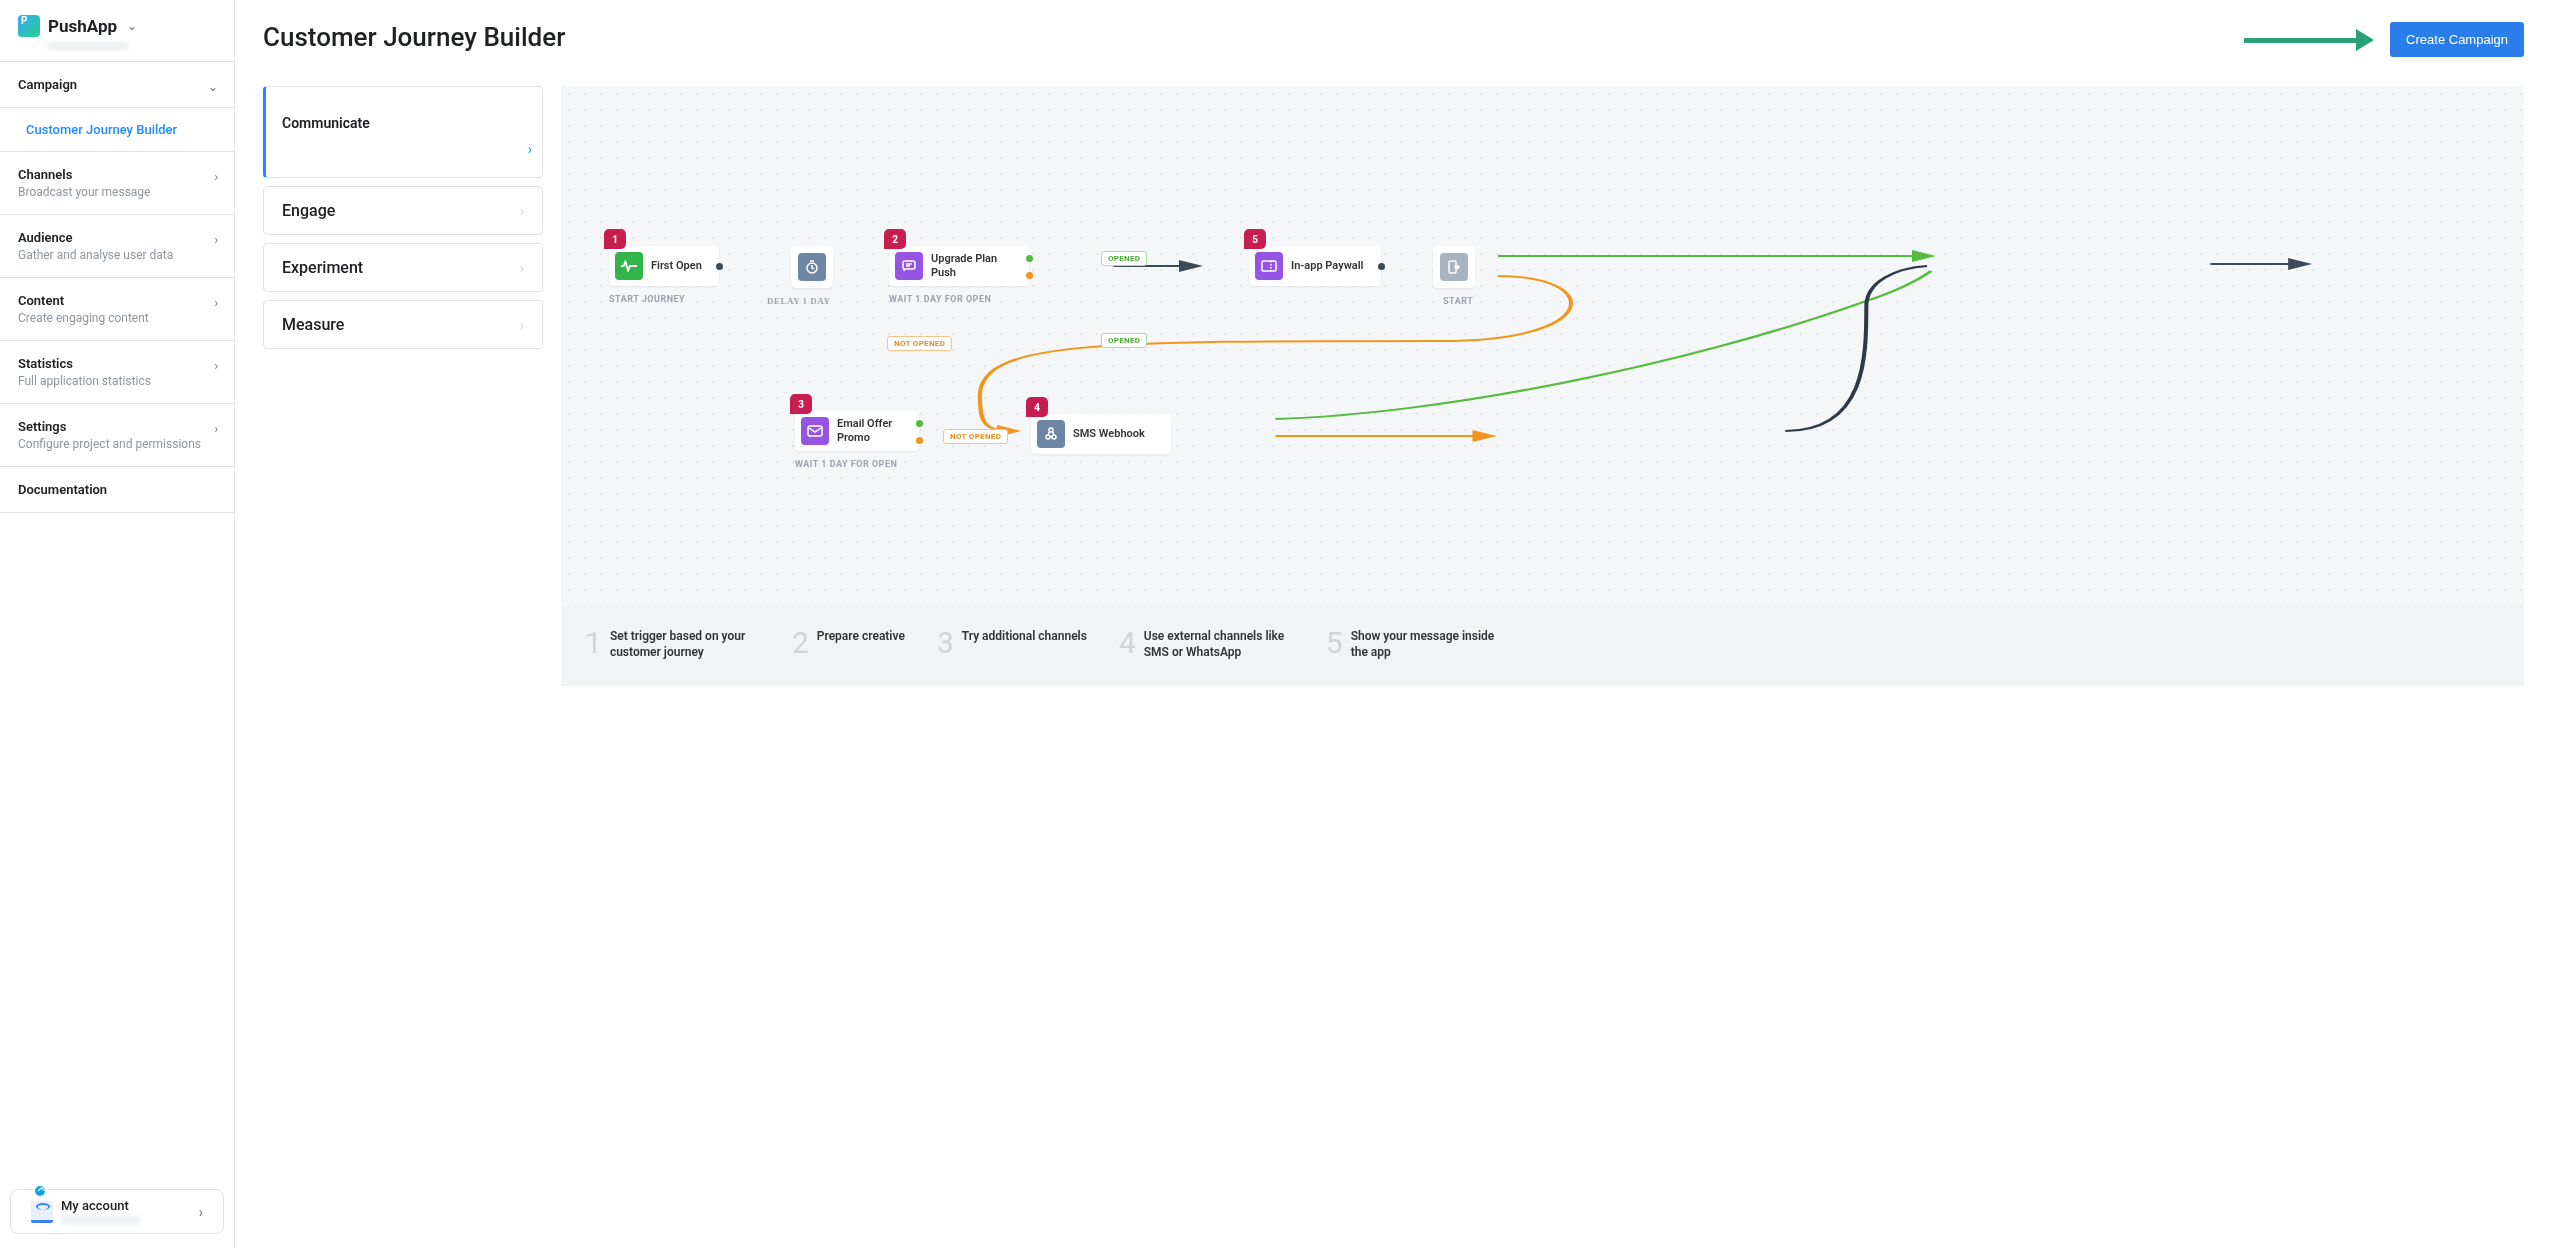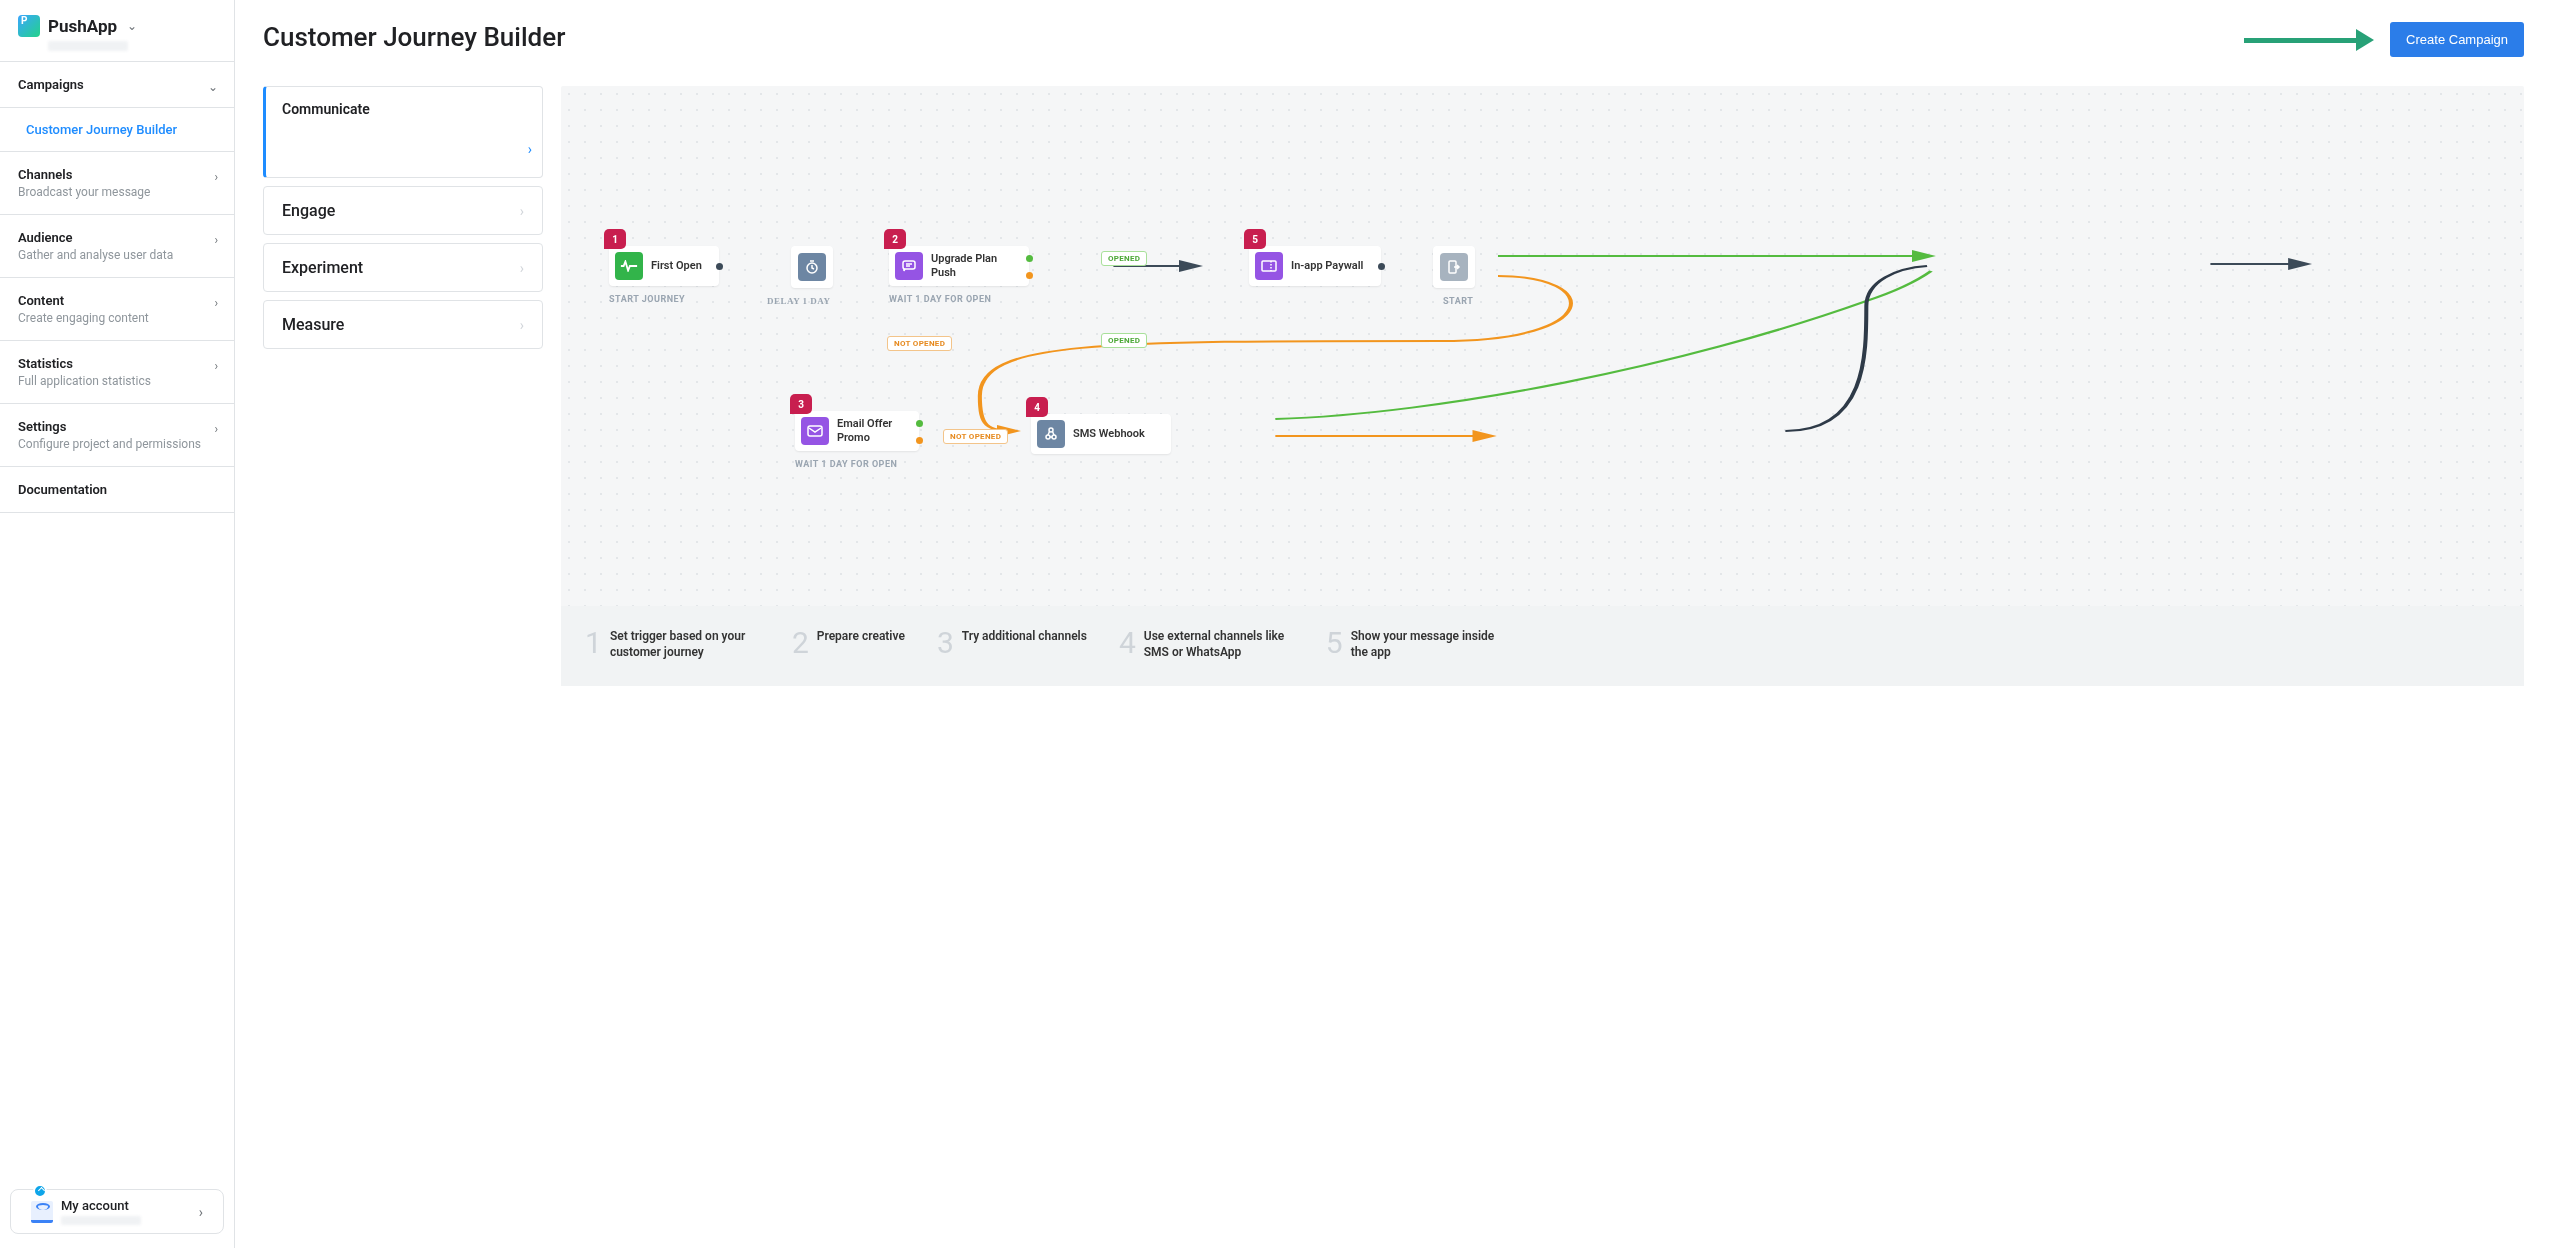--- a/index.html
+++ b/index.html
@@ -58,21 +58,21 @@
   .annot-arrow::before{content:"";position:absolute;top:5px;left:0;right:18px;height:5px;background:var(--green);}
   .annot-arrow::after{content:"";position:absolute;right:0;top:-4px;border-left:18px solid var(--green);border-top:11px solid transparent;border-bottom:11px solid transparent;}
   .btn-primary{background:var(--blue-btn);color:#fff;font-size:13px;font-weight:500;padding:10px 16px;border:none;border-radius:3px;cursor:pointer;}
   
   .content{display:flex;gap:18px;margin-top:28px;align-items:stretch;}
   .panels{width:var(--panel-w);flex-shrink:0;display:flex;flex-direction:column;gap:8px;}
   .panel{border:1px solid var(--border);border-radius:4px;background:#fff;padding:14px 18px;display:flex;align-items:center;cursor:pointer;}
   .panel-label{font-size:16px;font-weight:500;}
   .panel-chevron{margin-left:auto;font-size:14px;color:#d1d5da;}
   .panel.open{border-left:3px solid var(--accent-blue);padding:14px 10px 20px 16px;display:block;cursor:default;}
-  .panel.open .panel-head{display:flex;align-items:flex-start;}
+  .panel.open .panel-head{display:flex;align-items:center;}
   .panel-title{font-size:14px;font-weight:600;margin-bottom:12px;}
   .panel-desc{font-size:13px;line-height:1.55;color:var(--muted);}
   .panel-caret{margin-left:auto;color:var(--accent-blue);font-size:14px;margin-top:40px;}
   
   .canvas-wrap{flex:1;background:#f5f6f7;border-radius:2px;display:flex;flex-direction:column;}
   .canvas{flex:1;position:relative;background-image:radial-gradient(circle,#e3e6e9 1px,transparent 1px);background-size:16px 16px;padding:10px;}
   .flow{position:relative;width:100%;height:500px;}
   .node{position:absolute;background:#fff;border-radius:4px;box-shadow:0 1px 2px rgba(0,0,0,.08);display:flex;align-items:center;padding:6px 10px 6px 6px;gap:8px;min-width:110px;}
   .node.small{min-width:42px;padding:7px;justify-content:center;}
   .node-icon{width:28px;height:28px;border-radius:4px;display:flex;align-items:center;justify-content:center;color:#fff;font-size:16px;flex-shrink:0;}
@@ -103,21 +103,21 @@
       <div class="workspace">
         <div class="ws-logo"></div>
         <span class="ws-name">PushApp</span>
         <span class="ws-chevron">⌄</span>
       </div>
       <div class="ws-sub"></div>
     </div>
 
     <nav class="nav">
       <div class="nav-item">
-        <div class="nav-title">Campaigns</div>
+        <div class="nav-title">Campaign</div>
         <span class="nav-chevron">⌄</span>
       </div>
       <div class="nav-sublink">Customer Journey Builder</div>
 
       <div class="nav-item">
         <div class="nav-title">Channels</div>
         <div class="nav-sub">Broadcast your message</div>
         <span class="nav-chevron">›</span>
       </div>
       <div class="nav-item">

